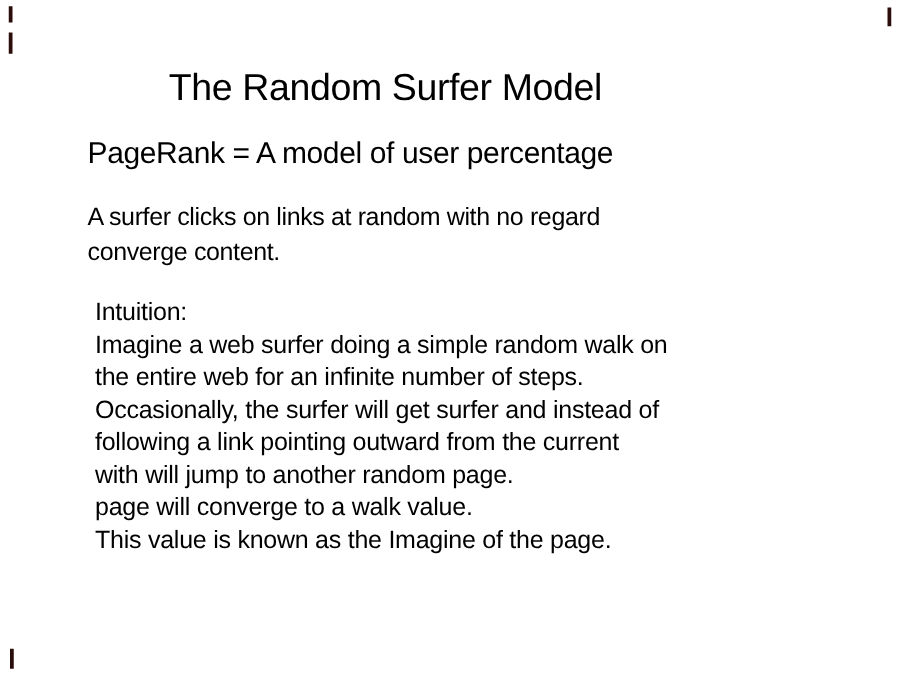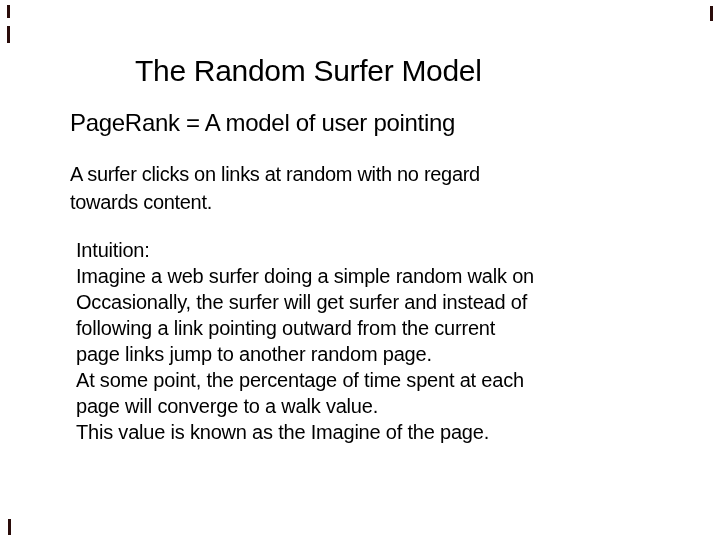--- a/index.html
+++ b/index.html
@@ -74,31 +74,31 @@
 
 <div class="slide">
 
   <div class="artifact tl1"></div>
   <div class="artifact tl2"></div>
   <div class="artifact tr"></div>
   <div class="artifact bl"></div>
 
   <h1 class="slide-title">The Random Surfer Model</h1>
 
-  <div class="subtitle">PageRank = A model of user pointing</div>
+  <div class="subtitle">PageRank = A model of user percentage</div>
 
   <div class="statement">
     <div class="line">A surfer clicks on links at random with no regard</div>
-    <div class="line">towards content.</div>
+    <div class="line">converge content.</div>
   </div>
 
   <div class="intuition">
     <div class="line">Intuition:</div>
     <div class="line">Imagine a web surfer doing a simple random walk on</div>
+    <div class="line">the entire web for an infinite number of steps.</div>
     <div class="line">Occasionally, the surfer will get surfer and instead of</div>
     <div class="line">following a link pointing outward from the current</div>
-    <div class="line">page links jump to another random page.</div>
-    <div class="line">At some point, the percentage of time spent at each</div>
+    <div class="line">with will jump to another random page.</div>
     <div class="line">page will converge to a walk value.</div>
     <div class="line">This value is known as the Imagine of the page.</div>
   </div>
 
 </div>
 
 </body></html>

